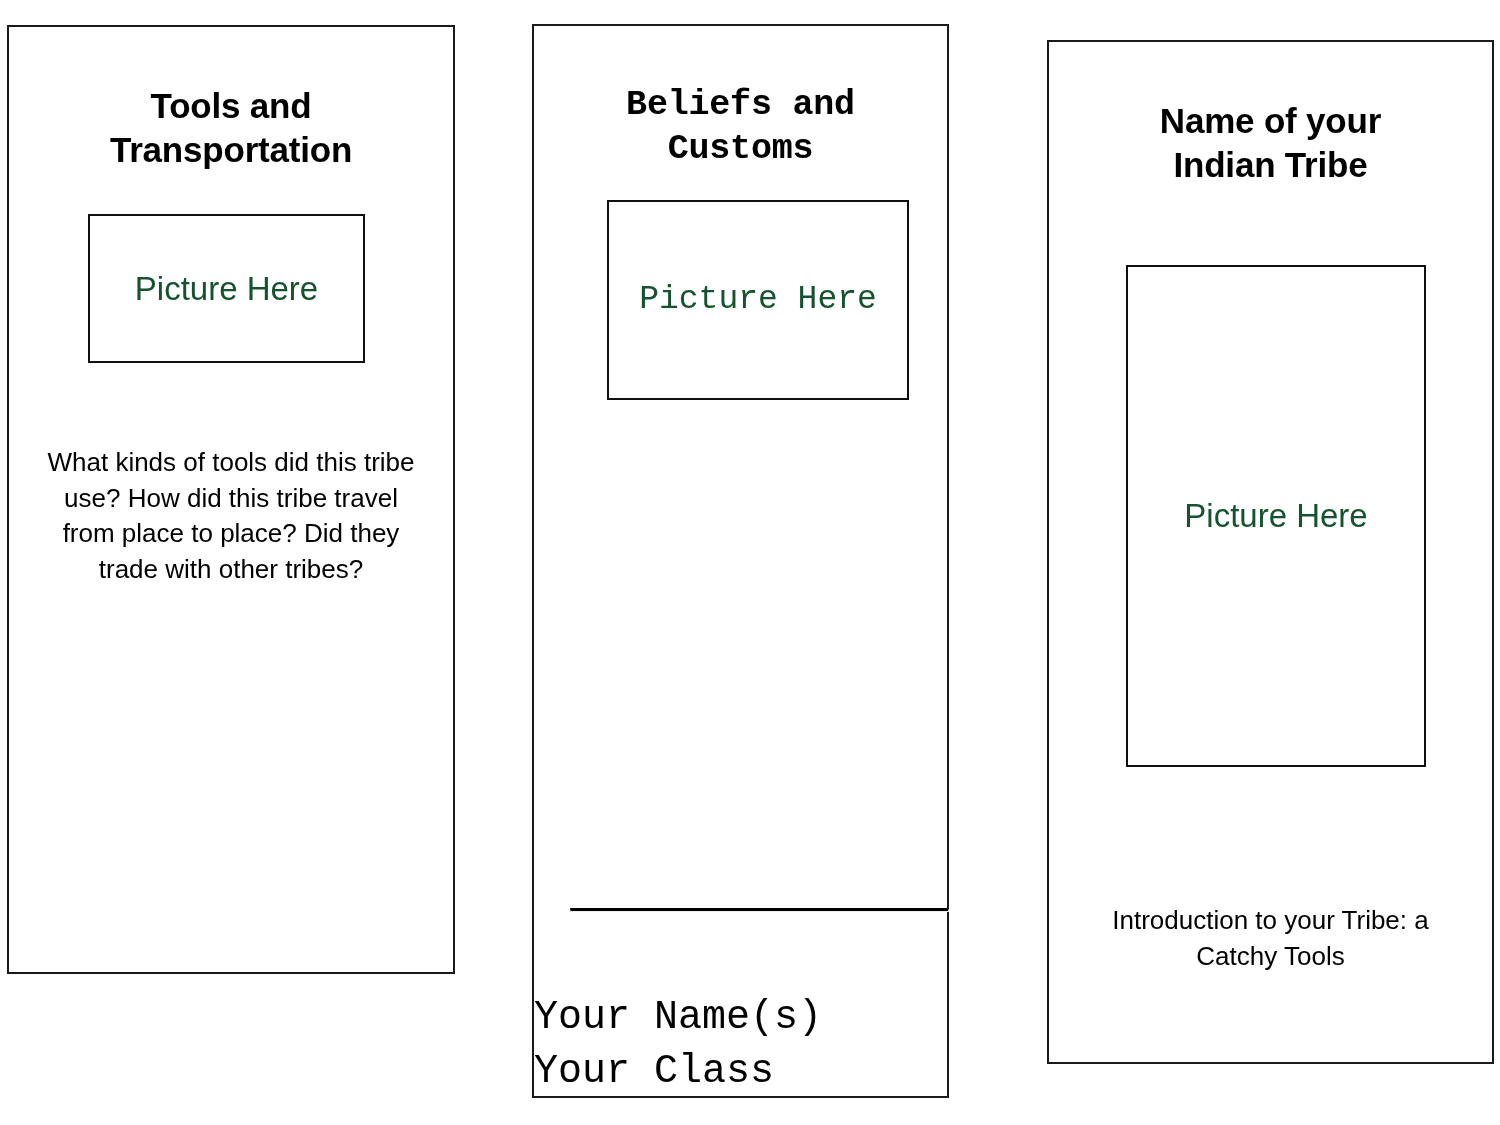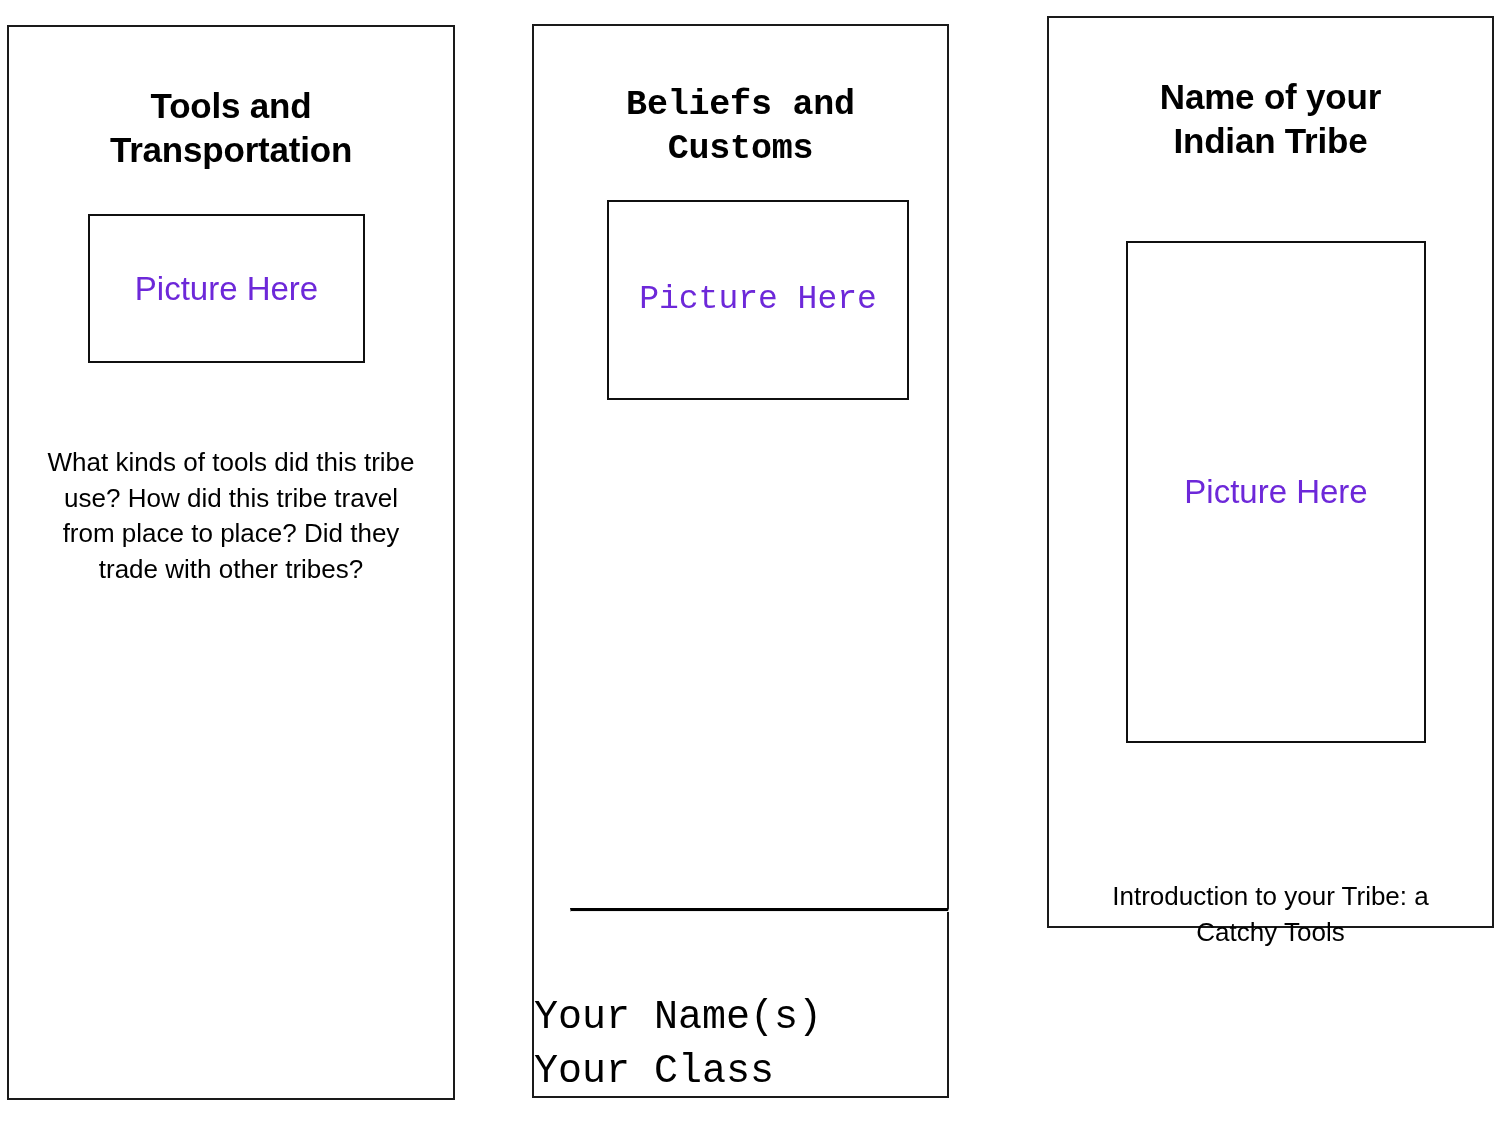--- a/index.html
+++ b/index.html
@@ -24,23 +24,23 @@
   }
 
   .panel {
     position: absolute;
     box-sizing: border-box;
     border: 2px solid #1a1a1a;
     background: #ffffff;
   }
 
   
-  #panel-1 { left: 7px;    top: 25px; width: 448px; height: 1075px; }
+  #panel-1 { left: 7px;    top: 25px; width: 448px; height: 949px; }
   #panel-2 { left: 532px;  top: 24px; width: 417px; height: 1074px; font-family: Liberation Mono, monospace; }
-  #panel-3 { left: 1047px; top: 16px; width: 447px; height: 912px; }
+  #panel-3 { left: 1047px; top: 40px; width: 447px; height: 1024px; }
 
   .panel-inner {
     position: relative;
     width: 100%;
     height: 100%;
   }
 
   .panel-heading {
     position: absolute;
     left: 0;
@@ -59,21 +59,21 @@
     border: 2px solid #101010;
     background: #ffffff;
     display: flex;
     align-items: center;
     justify-content: center;
   }
   .picture-box-label {
     font-size: 33px;
     line-height: 1.2;
     font-weight: normal;
-    color: #6d28d9;
+    color: #14532d;
   }
 
   .body-text {
     position: absolute;
     text-align: center;
     font-size: 26px;
     line-height: 1.37;
     font-weight: normal;
     white-space: pre-line;
   }

